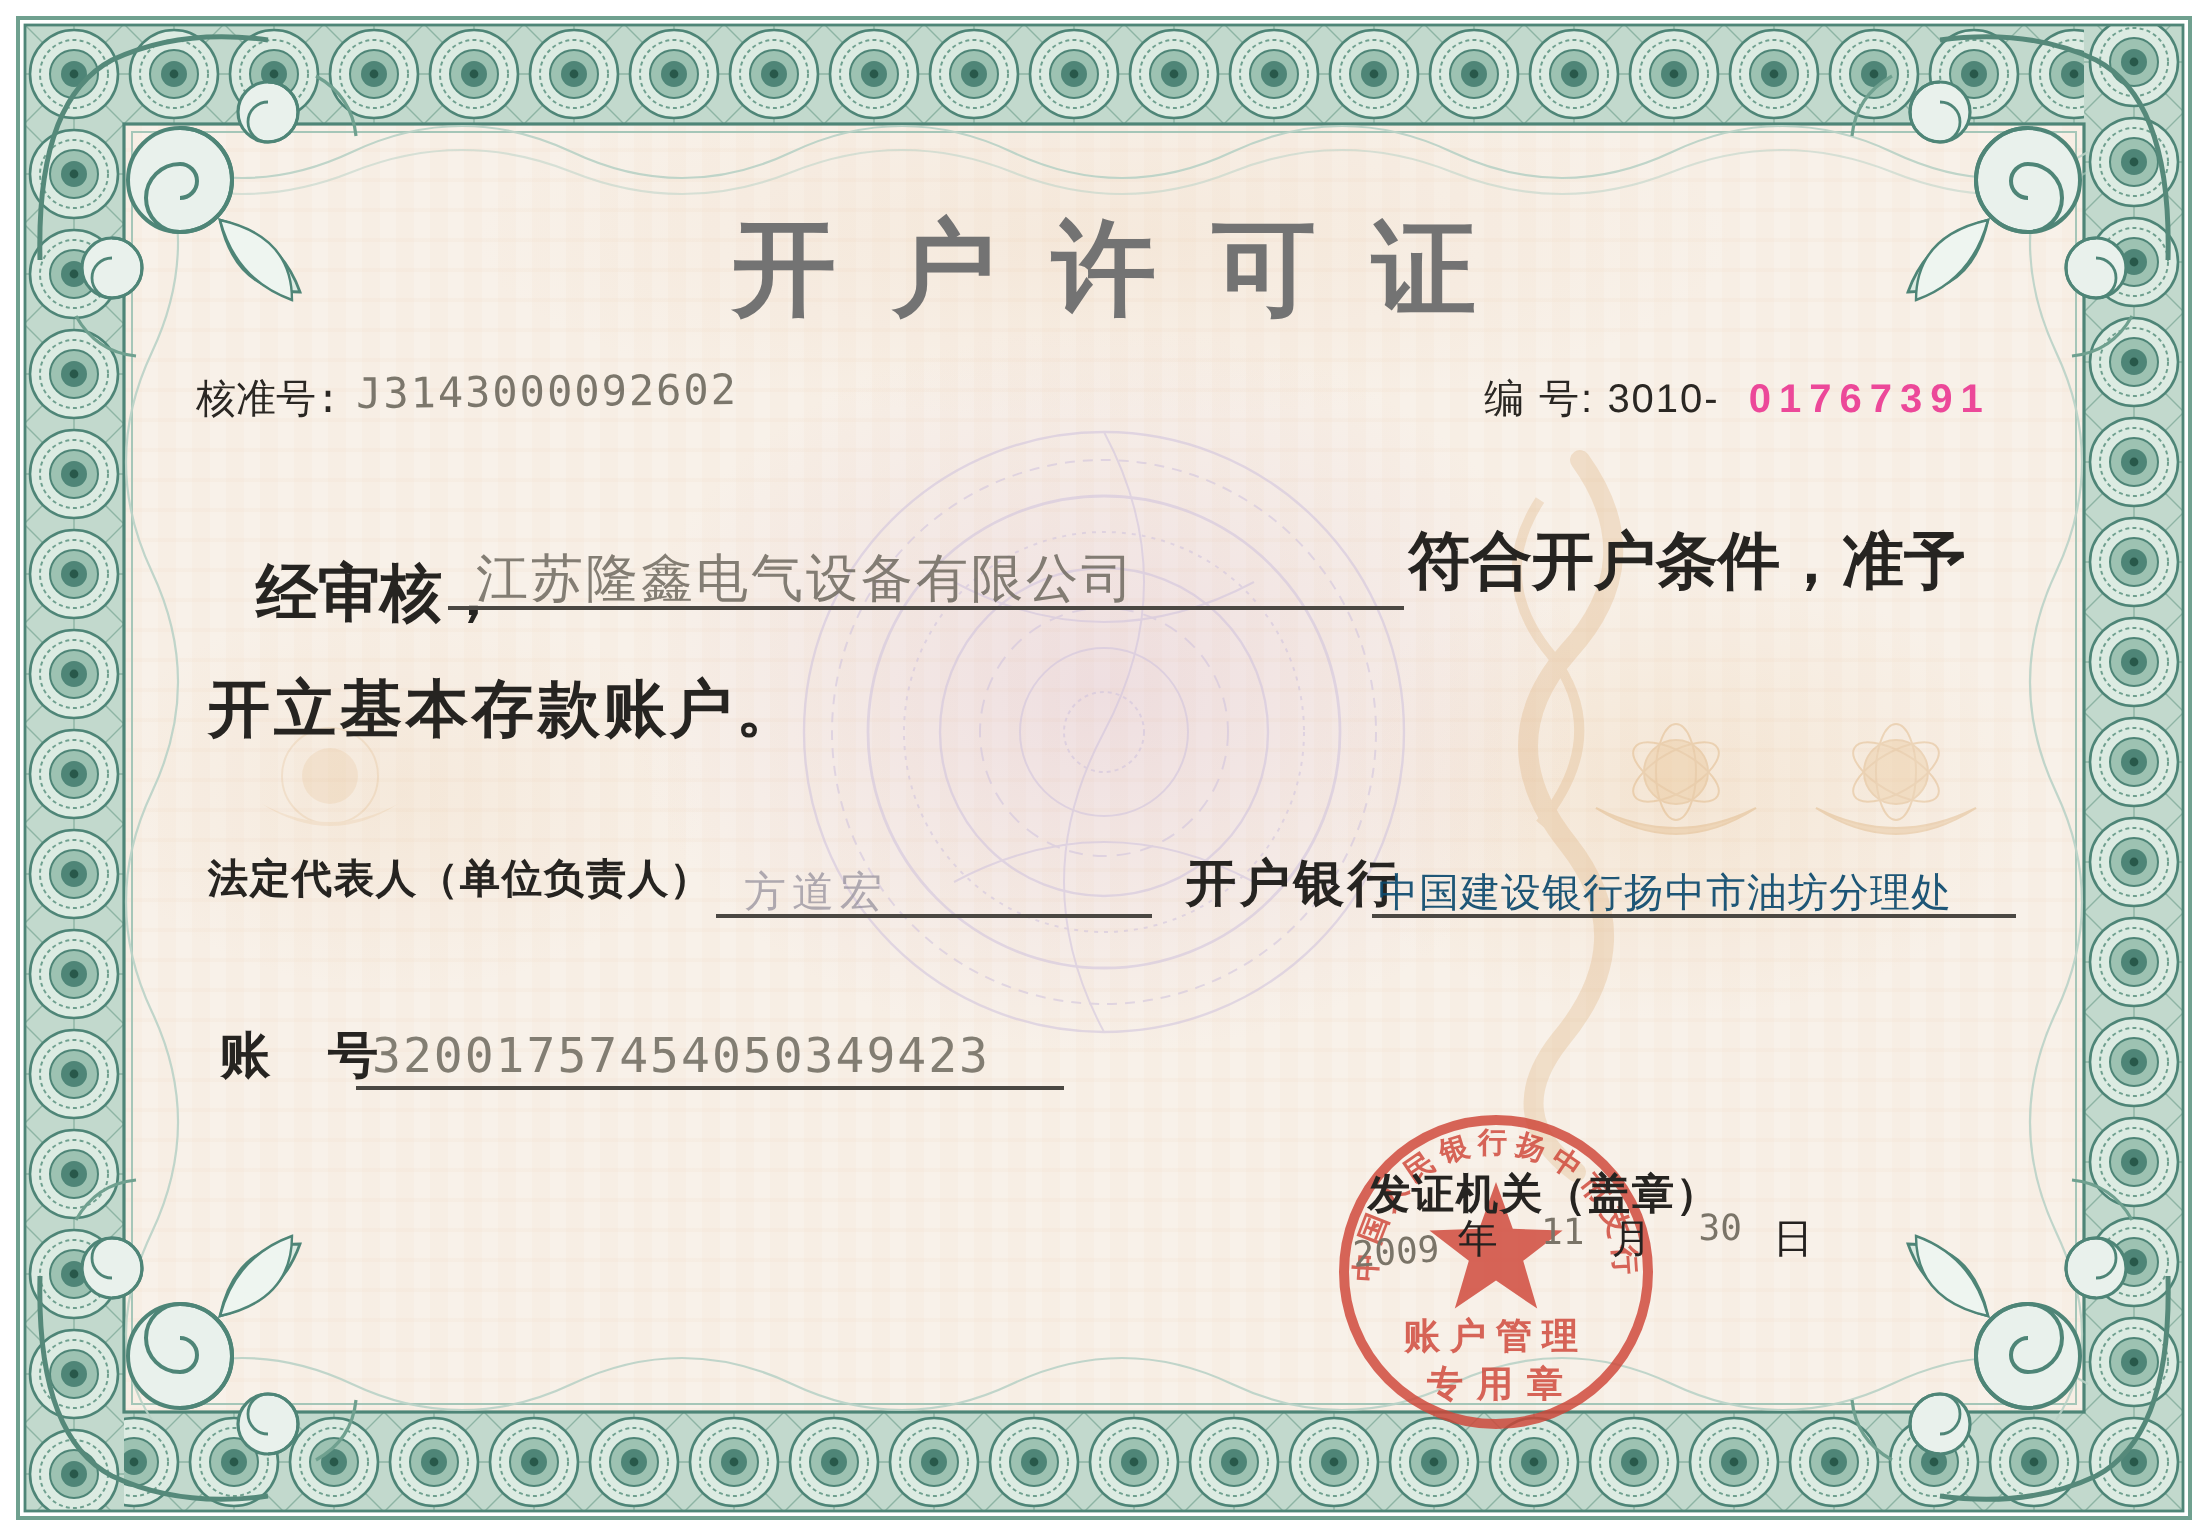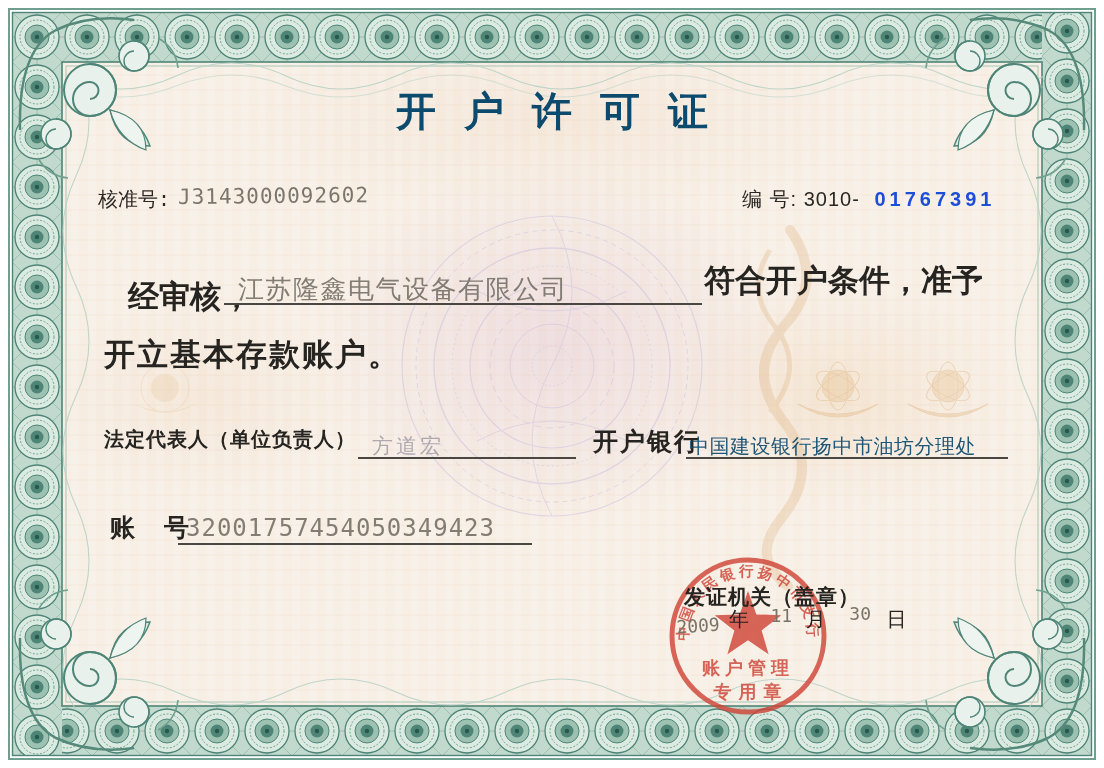--- a/index.html
+++ b/index.html
@@ -11,31 +11,31 @@
           radial-gradient(ellipse 340px 260px at 50% 44%, rgba(226,198,214,.42), rgba(226,198,214,0) 70%),
           radial-gradient(ellipse 260px 160px at 79% 52%, rgba(238,210,176,.35), rgba(238,210,176,0) 70%),
           radial-gradient(ellipse 220px 140px at 14% 52%, rgba(238,214,186,.28), rgba(238,214,186,0) 70%),
           radial-gradient(ellipse 420px 120px at 50% 9%, rgba(236,206,176,.22), rgba(236,206,176,0) 75%);}
   .texture{position:absolute;left:62px;top:62px;width:980px;height:644px;opacity:.75;
         background:
           repeating-linear-gradient(0deg, rgba(205,140,80,.05) 0 2px, rgba(0,0,0,0) 2px 15px),
           repeating-linear-gradient(90deg, rgba(205,140,80,.04) 0 9px, rgba(0,0,0,0) 9px 17px);}
   svg.frame,svg.marks,svg.sealsvg{position:absolute;left:0;top:0;}
   .abs{position:absolute;white-space:nowrap;}
-  .title{left:0;right:0;top:84px;text-align:center;margin:0;
+  .title{left:0;right:0;top:100px;text-align:center;margin:0;
          font-family:"Liberation Serif","DejaVu Serif",serif;
-         font-size:40px;font-weight:800;color:#0c4a6e;letter-spacing:28px;text-indent:28px;}
+         font-size:52px;font-weight:800;color:#737373;letter-spacing:28px;text-indent:28px;}
   .lbl{color:#262421;font-weight:600;}
   .small-lbl{font-size:20px;font-weight:500;color:#2a2723;}
   .typed{font-family:"DejaVu Sans Mono","Liberation Mono",monospace;color:#6e6a5f;}
   .typed-cjk{color:#6f6a60;letter-spacing:1.5px;}
   .approval-row{left:98px;top:186px;font-size:20px;font-family:Liberation Mono, monospace;}
   .approval-val{left:178px;top:184px;font-size:21px;letter-spacing:1px;transform:rotate(-.6deg);opacity:.9;}
   .serial-row{left:742px;top:186px;font-size:20px;letter-spacing:1px;}
-  .serial-red{color:#1d4ed8;font-weight:700;letter-spacing:4px;margin-left:8px;}
+  .serial-red{color:#ec4899;font-weight:700;letter-spacing:4px;margin-left:8px;}
   .intro{left:128px;top:276px;font-size:31px;}
   .company{left:238px;top:272px;font-size:26px;opacity:.85;}
   .after{left:704px;top:260px;font-size:31px;}
   .line2{left:104px;top:334px;font-size:31px;letter-spacing:2px;}
   .rep-lbl{left:104px;top:426px;font-size:20px;letter-spacing:1px;}
   .rep-name{left:372px;top:432px;font-size:21px;color:#918c99;opacity:.7;letter-spacing:3px;}
   .bank-lbl{left:593px;top:425px;font-size:25px;letter-spacing:2px;text-align:right;}
   .bank-name{left:689px;top:433px;font-size:20px;color:#0c4a6e;letter-spacing:.5px;opacity:.92;}
   .acct-lbl{left:110px;top:511px;font-size:25px;letter-spacing:2px;}
   .acct-val{left:186px;top:514px;font-size:24px;letter-spacing:1px;opacity:.85;}

